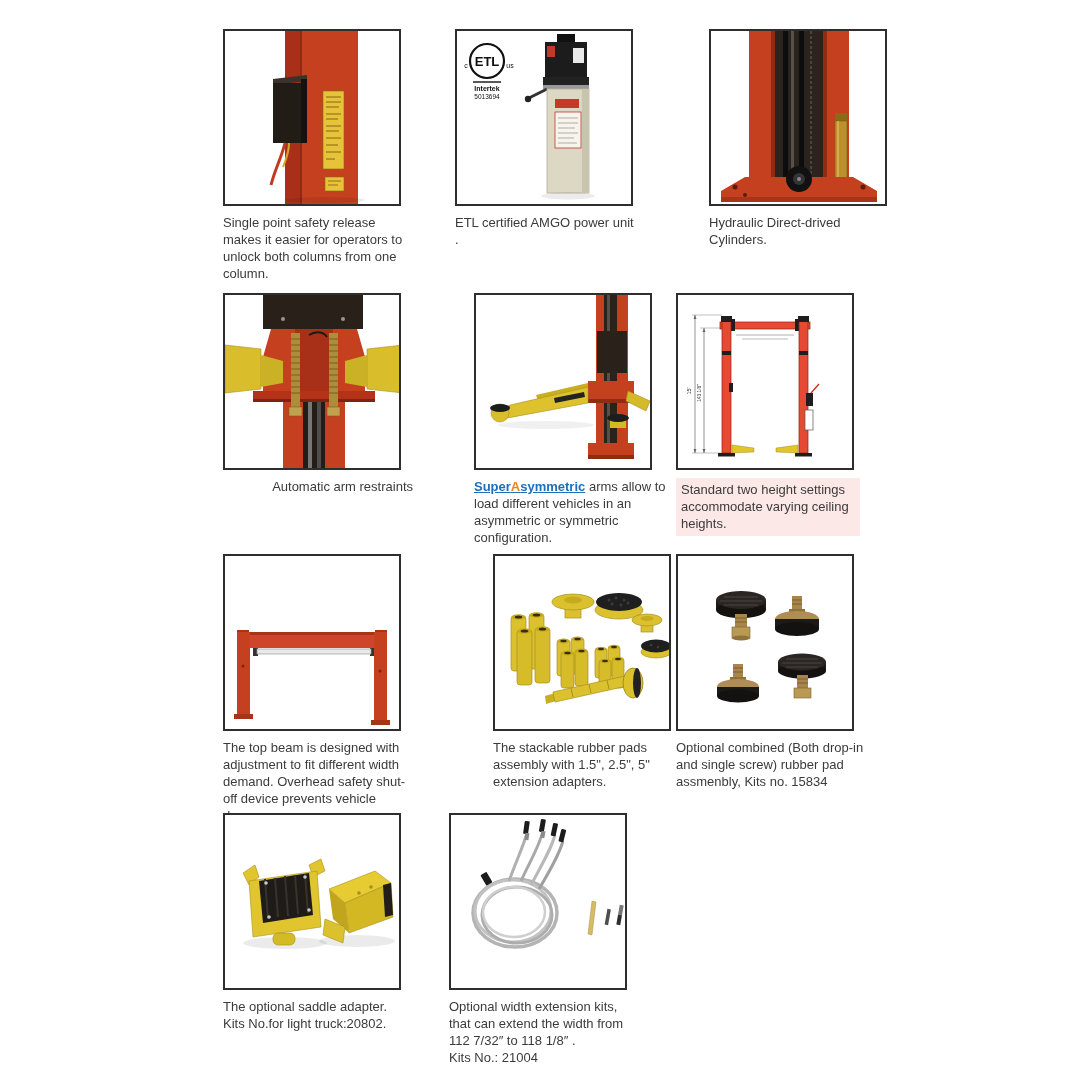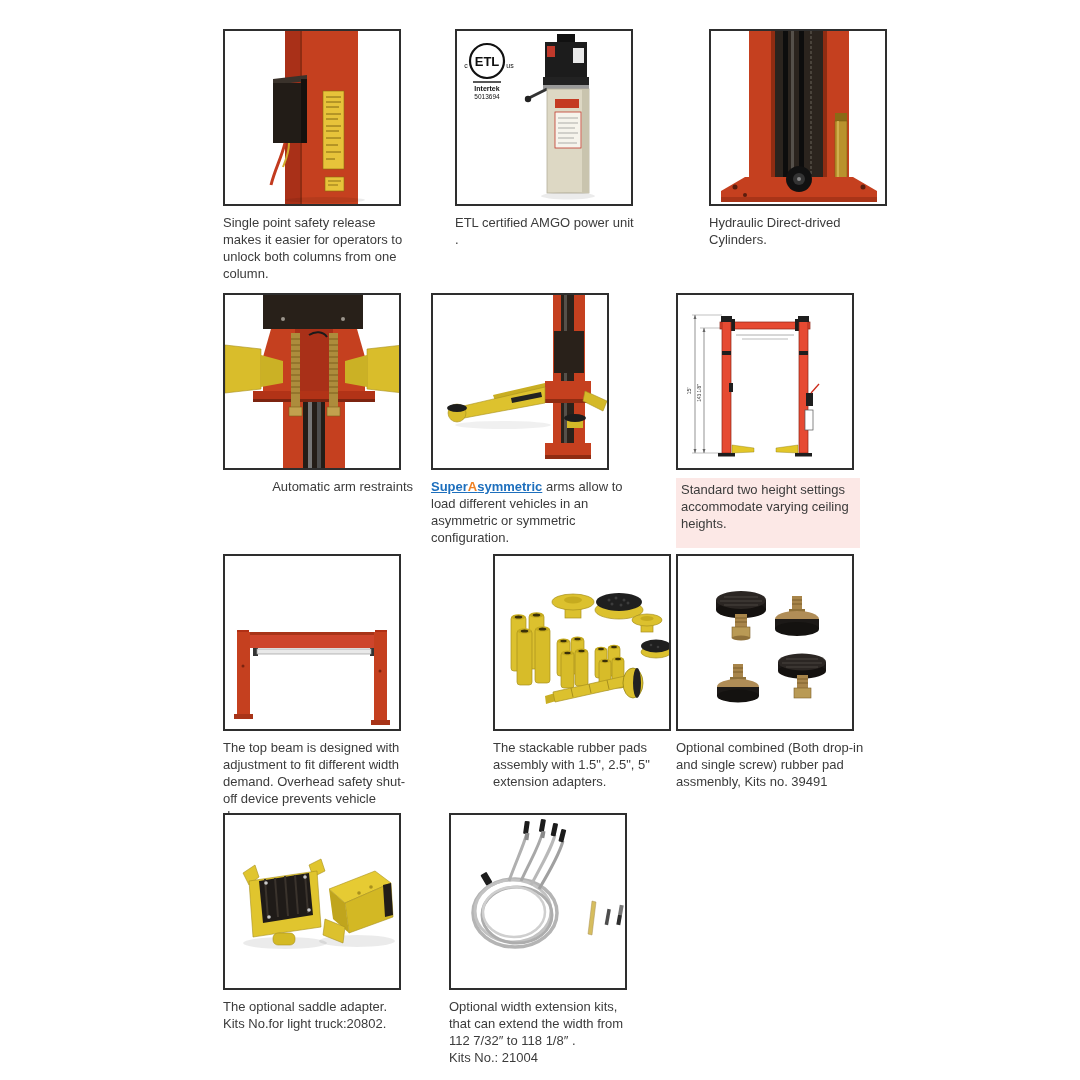--- a/index.html
+++ b/index.html
@@ -11,21 +11,21 @@
   .page{position:absolute;inset:0;background:#ffffff;}
   .cell{position:absolute;}
   .imgbox{
     width:178px;height:177px;box-sizing:border-box;
     border:2px solid #2e2e2e;background:#ffffff;overflow:hidden;
   }
   .caption{
     margin:8px 0 0 0;font-size:13px;line-height:17px;color:#3b3b3b;
   }
   .caption.highlight{
-    background:#fce8e6;padding:3px 5px 16px 5px;display:block;
+    background:#fce8e6;padding:3px 5px 4px 5px;display:block;
   }
   .brand{font-weight:bold;color:#1d6fbd;text-decoration:underline;}
   .brand .tri{color:#f08122;}
   svg text{font-family:"Liberation Sans","DejaVu Sans",sans-serif;}
 </style>
 </head>
 <body>
 
 <div class="page">
 
@@ -178,21 +178,21 @@
           </g>
           <rect x="64" y="112" width="13" height="9" fill="#c2a14e" stroke="#7c5e1c" stroke-width="0.6"></rect>
           <rect x="102" y="112" width="13" height="9" fill="#c2a14e" stroke="#7c5e1c" stroke-width="0.6"></rect>
         </g>
         <path d="M 84 40 C 90 36 98 36 102 42" stroke="#1a1a1a" stroke-width="2" fill="none"></path>
       </svg>
     </div>
     <p class="caption" style="width:190px">Automatic arm restraints</p>
   </section>
 
-  <section class="cell" style="left:431px;top:293px;">
+  <section class="cell" style="left:474px;top:293px;">
     <div class="imgbox">
       <svg width="174" height="173" viewBox="0 0 174 173">
         <rect x="0" y="0" width="174" height="173" fill="#ffffff"></rect>
         <rect x="120" y="0" width="32" height="148" fill="#c5401f"></rect>
         <rect x="128" y="0" width="13" height="148" fill="#2a221b"></rect>
         <rect x="131" y="0" width="3" height="148" fill="#55504a"></rect>
         <rect x="121" y="36" width="30" height="42" fill="#29211a"></rect>
         <rect x="112" y="86" width="46" height="22" fill="#c5401f"></rect>
         <rect x="112" y="104" width="46" height="4" fill="#8f2c12"></rect>
         <polygon points="112,88 60,100 62,106 112,96" fill="#c9ae22"></polygon>
@@ -402,21 +402,21 @@
               <line x1="104" y1="107" x2="144" y2="107"></line>
               <line x1="108" y1="111" x2="140" y2="111"></line>
             </g>
           <rect x="119" y="119" width="11" height="13" fill="#a8854a"></rect>
           <line x1="119" y1="123" x2="130" y2="123" stroke="#7c5e2a" stroke-width="1"></line>
           <line x1="119" y1="127" x2="130" y2="127" stroke="#7c5e2a" stroke-width="1"></line>
           <rect x="116" y="132" width="17" height="10" fill="#b99a55" stroke="#7c5e2a" stroke-width="0.6"></rect>
         </g>
       </svg>
     </div>
-    <p class="caption" style="width:197px">Optional combined (Both drop-in and single screw) rubber pad assmenbly, Kits no. 39491</p>
+    <p class="caption" style="width:197px">Optional combined (Both drop-in and single screw) rubber pad assmenbly, Kits no. 15834</p>
   </section>
 
   <section class="cell" style="left:223px;top:813px;">
     <div class="imgbox">
       <svg width="174" height="173" viewBox="0 0 174 173">
         <rect x="0" y="0" width="174" height="173" fill="#ffffff"></rect>
         <ellipse cx="60" cy="128" rx="42" ry="6" fill="#000000" opacity="0.08"></ellipse>
         <ellipse cx="132" cy="126" rx="38" ry="6" fill="#000000" opacity="0.08"></ellipse>
         <g>
           <polygon points="18,58 30,50 34,62 24,70" fill="#e0c52e" stroke="#a8901e" stroke-width="0.6"></polygon>

